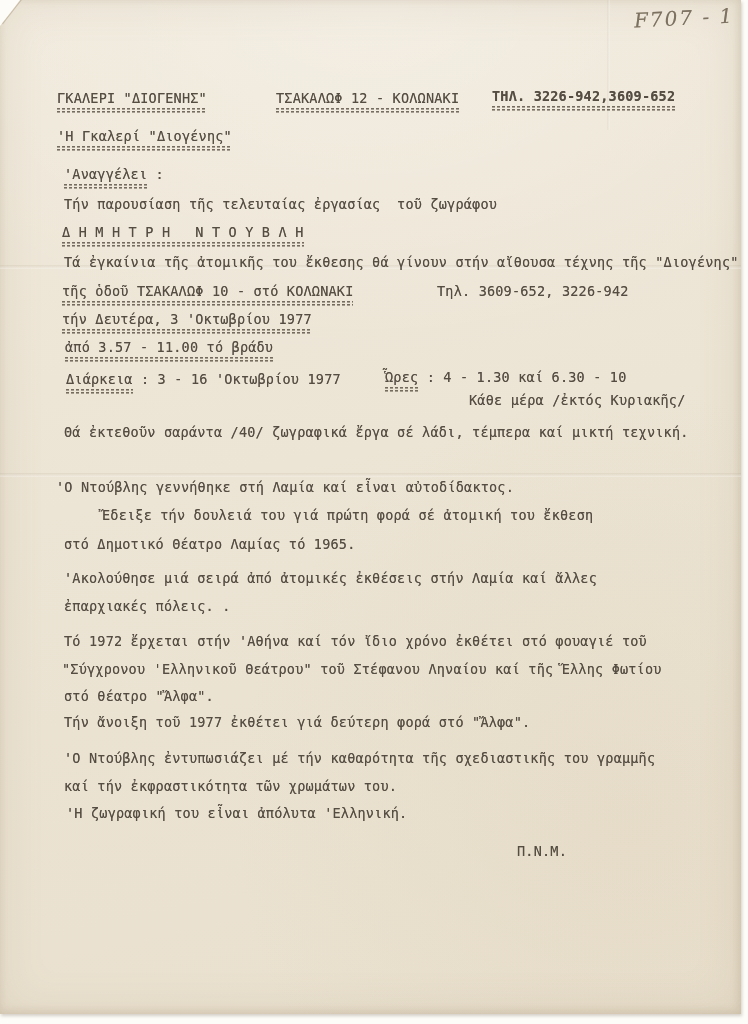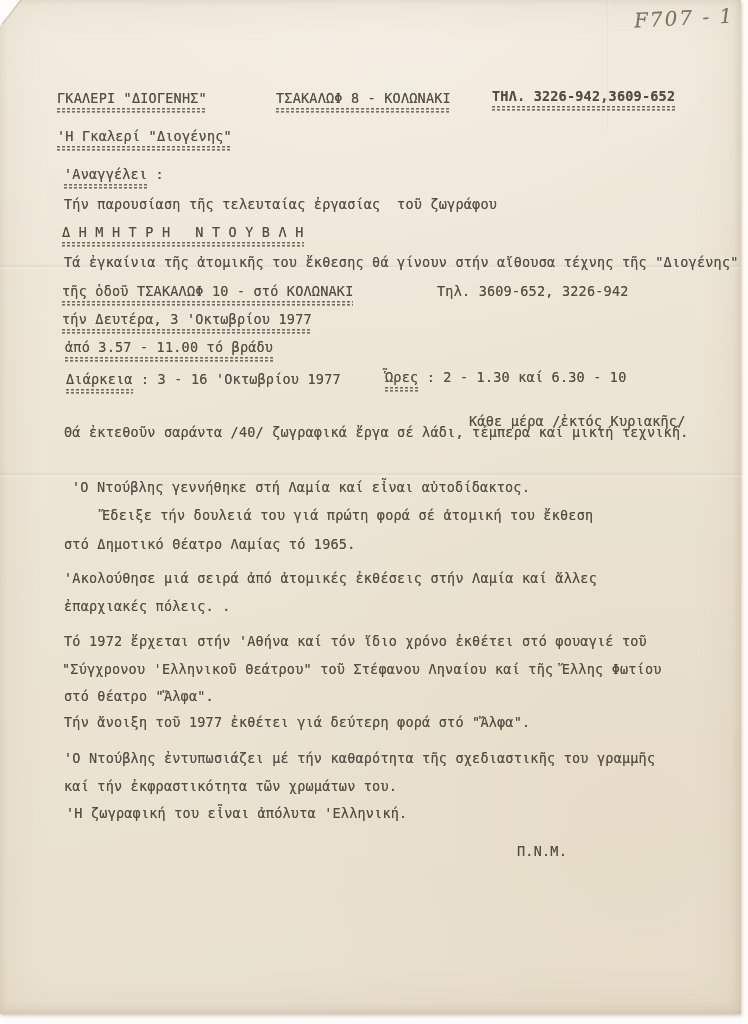--- a/index.html
+++ b/index.html
@@ -67,41 +67,41 @@
 <div class="paper">
   <div class="corner-fold"></div>
   <div class="corner-fold-line"></div>
   <div class="crease-v" style="left:607px;top:0;height:130px;"></div>
   <div class="crease-h" style="top:265px;"></div>
   <div class="crease-h" style="top:473px;"></div>
 
   <div class="annotation">F707 - 1</div>
 
   <div class="line" style="left:57px;top:90px;"><span class="u">ΓΚΑΛΕΡΙ "ΔΙΟΓΕΝΗΣ"</span></div>
-  <div class="line" style="left:276px;top:90px;"><span class="u">ΤΣΑΚΑΛΩΦ 8 - ΚΟΛΩΝΑΚΙ</span></div>
+  <div class="line" style="left:276px;top:90px;"><span class="u">ΤΣΑΚΑΛΩΦ 12 - ΚΟΛΩΝΑΚΙ</span></div>
   <div class="line" style="left:492px;top:88px;font-weight:bold;"><span class="u">ΤΗΛ. 3226-942,3609-652</span></div>
 
   <div class="line" style="left:57px;top:128px;"><span class="u">'Η Γκαλερί "Διογένης"</span></div>
   <div class="line" style="left:64px;top:166px;"><span class="u">'Αναγγέλει</span><span> :</span></div>
   <div class="line" style="left:64px;top:196px;">Τήν παρουσίαση τῆς τελευταίας ἐργασίας  τοῦ ζωγράφου</div>
   <div class="line" style="left:62px;top:224px;"><span class="u">Δ Η Μ Η Τ Ρ Η   Ν Τ Ο Υ Β Λ Η</span></div>
 
   <div class="line" style="left:64px;top:254px;">Τά ἐγκαίνια τῆς ἀτομικῆς του ἔκθεσης θά γίνουν στήν αἴθουσα τέχνης τῆς "Διογένης"</div>
   <div class="line" style="left:62px;top:283px;"><span class="u">τῆς ὁδοῦ ΤΣΑΚΑΛΩΦ 10 - στό ΚΟΛΩΝΑΚΙ</span></div>
   <div class="line" style="left:437px;top:283px;">Τηλ. 3609-652, 3226-942</div>
   <div class="line" style="left:62px;top:311px;"><span class="u">τήν Δευτέρα, 3 'Οκτωβρίου 1977</span></div>
   <div class="line" style="left:65px;top:339px;"><span class="u">ἀπό 3.57 - 11.00 τό βράδυ</span></div>
 
   <div class="line" style="left:66px;top:371px;"><span class="u">Διάρκεια</span><span> : 3 - 16 'Οκτωβρίου 1977</span></div>
-  <div class="line" style="left:385px;top:369px;"><span class="u">Ὧρες</span><span> : 2 - 1.30 καί 6.30 - 10</span></div>
-  <div class="line" style="left:443px;top:413px;padding-left:26px;">Κάθε μέρα /ἐκτός Κυριακῆς/</div>
+  <div class="line" style="left:385px;top:369px;"><span class="u">Ὧρες</span><span> : 4 - 1.30 καί 6.30 - 10</span></div>
+  <div class="line" style="left:443px;top:392px;padding-left:26px;">Κάθε μέρα /ἐκτός Κυριακῆς/</div>
 
   <div class="line" style="left:64px;top:424px;">Θά ἐκτεθοῦν σαράντα /40/ ζωγραφικά ἔργα σέ λάδι, τέμπερα καί μικτή τεχνική.</div>
 
-  <div class="line" style="left:72px;top:479px;">'Ο Ντούβλης γεννήθηκε στή Λαμία καί εἶναι αὐτοδίδακτος.</div>
+  <div class="line" style="left:56px;top:479px;">'Ο Ντούβλης γεννήθηκε στή Λαμία καί εἶναι αὐτοδίδακτος.</div>
   <div class="line" style="left:62px;top:507px;margin-left:40px;">Ἔδειξε τήν δουλειά του γιά πρώτη φορά σέ ἀτομική του ἔκθεση</div>
   <div class="line" style="left:64px;top:536px;">στό Δημοτικό Θέατρο Λαμίας τό 1965.</div>
   <div class="line" style="left:64px;top:570px;">'Ακολούθησε μιά σειρά ἀπό ἀτομικές ἐκθέσεις στήν Λαμία καί ἄλλες</div>
   <div class="line" style="left:64px;top:598px;">ἐπαρχιακές πόλεις. .</div>
   <div class="line" style="left:64px;top:633px;">Τό 1972 ἔρχεται στήν 'Αθήνα καί τόν ἴδιο χρόνο ἐκθέτει στό φουαγιέ τοῦ</div>
   <div class="line" style="left:62px;top:661px;">"Σύγχρονου 'Ελληνικοῦ Θεάτρου" τοῦ Στέφανου Ληναίου καί τῆς Ἕλλης Φωτίου</div>
   <div class="line" style="left:64px;top:688px;">στό θέατρο "Ἄλφα".</div>
   <div class="line" style="left:64px;top:714px;">Τήν ἄνοιξη τοῦ 1977 ἐκθέτει γιά δεύτερη φορά στό "Ἄλφα".</div>
   <div class="line" style="left:64px;top:750px;">'Ο Ντούβλης ἐντυπωσιάζει μέ τήν καθαρότητα τῆς σχεδιαστικῆς του γραμμῆς</div>
   <div class="line" style="left:64px;top:778px;">καί τήν ἐκφραστικότητα τῶν χρωμάτων του.</div>

